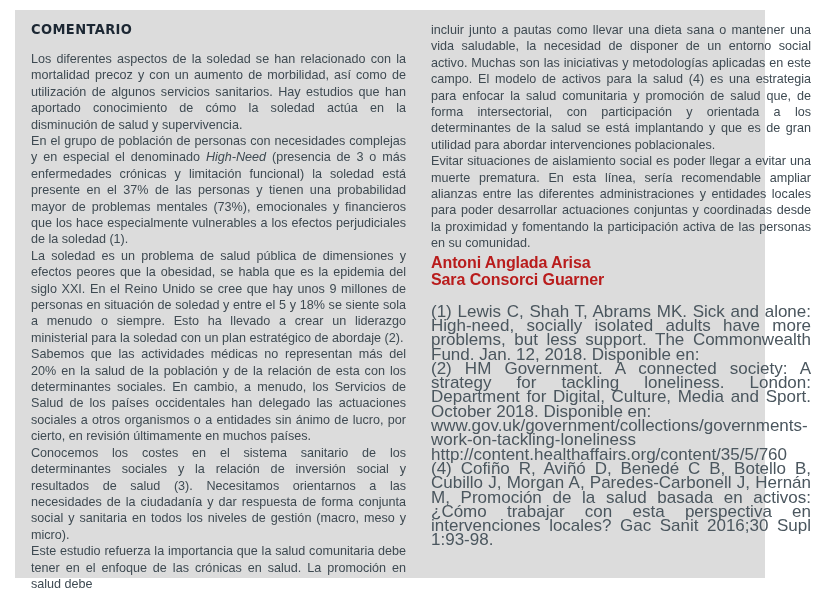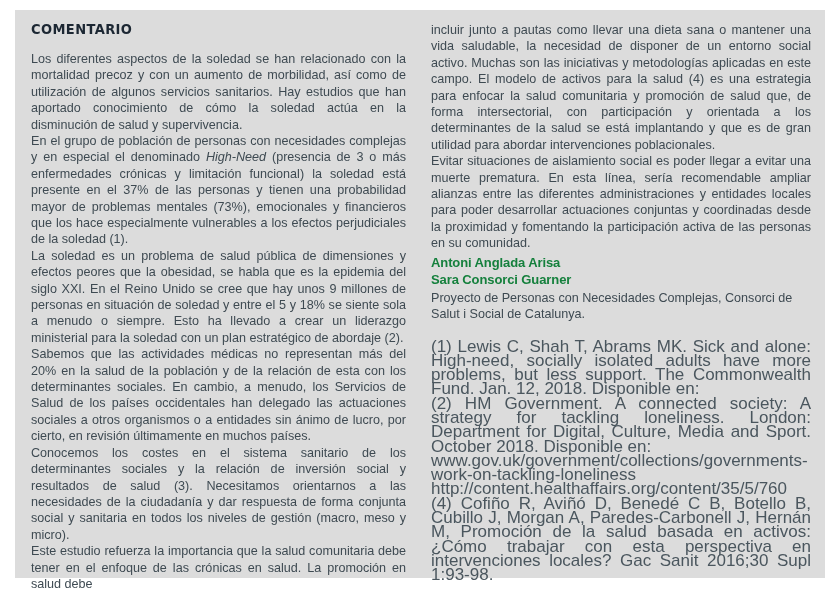--- a/index.html
+++ b/index.html
@@ -18,21 +18,21 @@
     position: relative;
     width: 840px;
     height: 600px;
     background: #ffffff;
   }
 
   #content-box {
     position: absolute;
     left: 15px;
     top: 10px;
-    width: 810px;
+    width: 750px;
     height: 568px;
     background: #dcdcdc;
     box-sizing: border-box;
   }
 
   #columns {
     position: absolute;
     left: 16px;
     top: 12px;
     right: 14px;
@@ -72,23 +72,23 @@
   p.body-par + p.body-par { margin-top: 0; }
 
   .italic { font-style: italic; }
 
   .authors {
     margin: 0;
     padding-top: 2px;
   }
   .author-name {
     display: block;
-    font-size: 13px;
+    font-size: 16px;
     font-weight: bold;
-    color: #15803d;
+    color: #b91c1c;
     line-height: 17px;
     letter-spacing: -0.1px;
   }
 
   p.affiliation {
     margin: 2px 0 0 0;
     font-size: 12.6px;
     line-height: 16.4px;
     color: #3e4a52;
     text-align: left;
@@ -126,21 +126,20 @@
       </div>
 
       <div class="column col-right">
         <p class="body-par">incluir junto a pautas como llevar una dieta sana o mantener una vida saludable, la necesidad de disponer de un entorno social activo. Muchas son las iniciativas y metodologías aplicadas en este campo. El modelo de activos para la salud (4) es una estrategia para enfocar la salud comunitaria y promoción de salud que, de forma intersectorial, con participación y orientada a los determinantes de la salud se está implantando y que es de gran utilidad para abordar intervenciones poblacionales.</p>
         <p class="body-par">Evitar situaciones de aislamiento social es poder llegar a evitar una muerte prematura. En esta línea, sería recomendable ampliar alianzas entre las diferentes administraciones y entidades locales para poder desarrollar actuaciones conjuntas y coordinadas desde la proximidad y fomentando la participación activa de las personas en su comunidad.</p>
 
         <div class="authors">
           <span class="author-name">Antoni Anglada Arisa</span>
           <span class="author-name">Sara Consorci Guarner</span>
         </div>
-        <p class="affiliation">Proyecto de Personas con Necesidades Complejas, Consorci de Salut i Social de Catalunya.</p>
 
         <div class="references">
           <p class="reference">(1) Lewis C, Shah T, Abrams MK. Sick and alone: High-need, socially isolated adults have more problems, but less support. The Commonwealth Fund. Jan. 12, 2018. Disponible en:</p>
           <p class="reference">(2) HM Government. A connected society: A strategy for tackling loneliness. London: Department for Digital, Culture, Media and Sport. October 2018. Disponible en:</p>
           <p class="reference url">www.gov.uk/government/collections/governments-work-on-tackling-loneliness</p>
           <p class="reference url">http://content.healthaffairs.org/content/35/5/760</p>
           <p class="reference">(4) Cofiño R, Aviñó D, Benedé C B, Botello B, Cubillo J, Morgan A, Paredes-Carbonell J, Hernán M, Promoción de la salud basada en activos: ¿Cómo trabajar con esta perspectiva en intervenciones locales? Gac Sanit 2016;30 Supl 1:93-98.</p>
         </div>
       </div>
 

